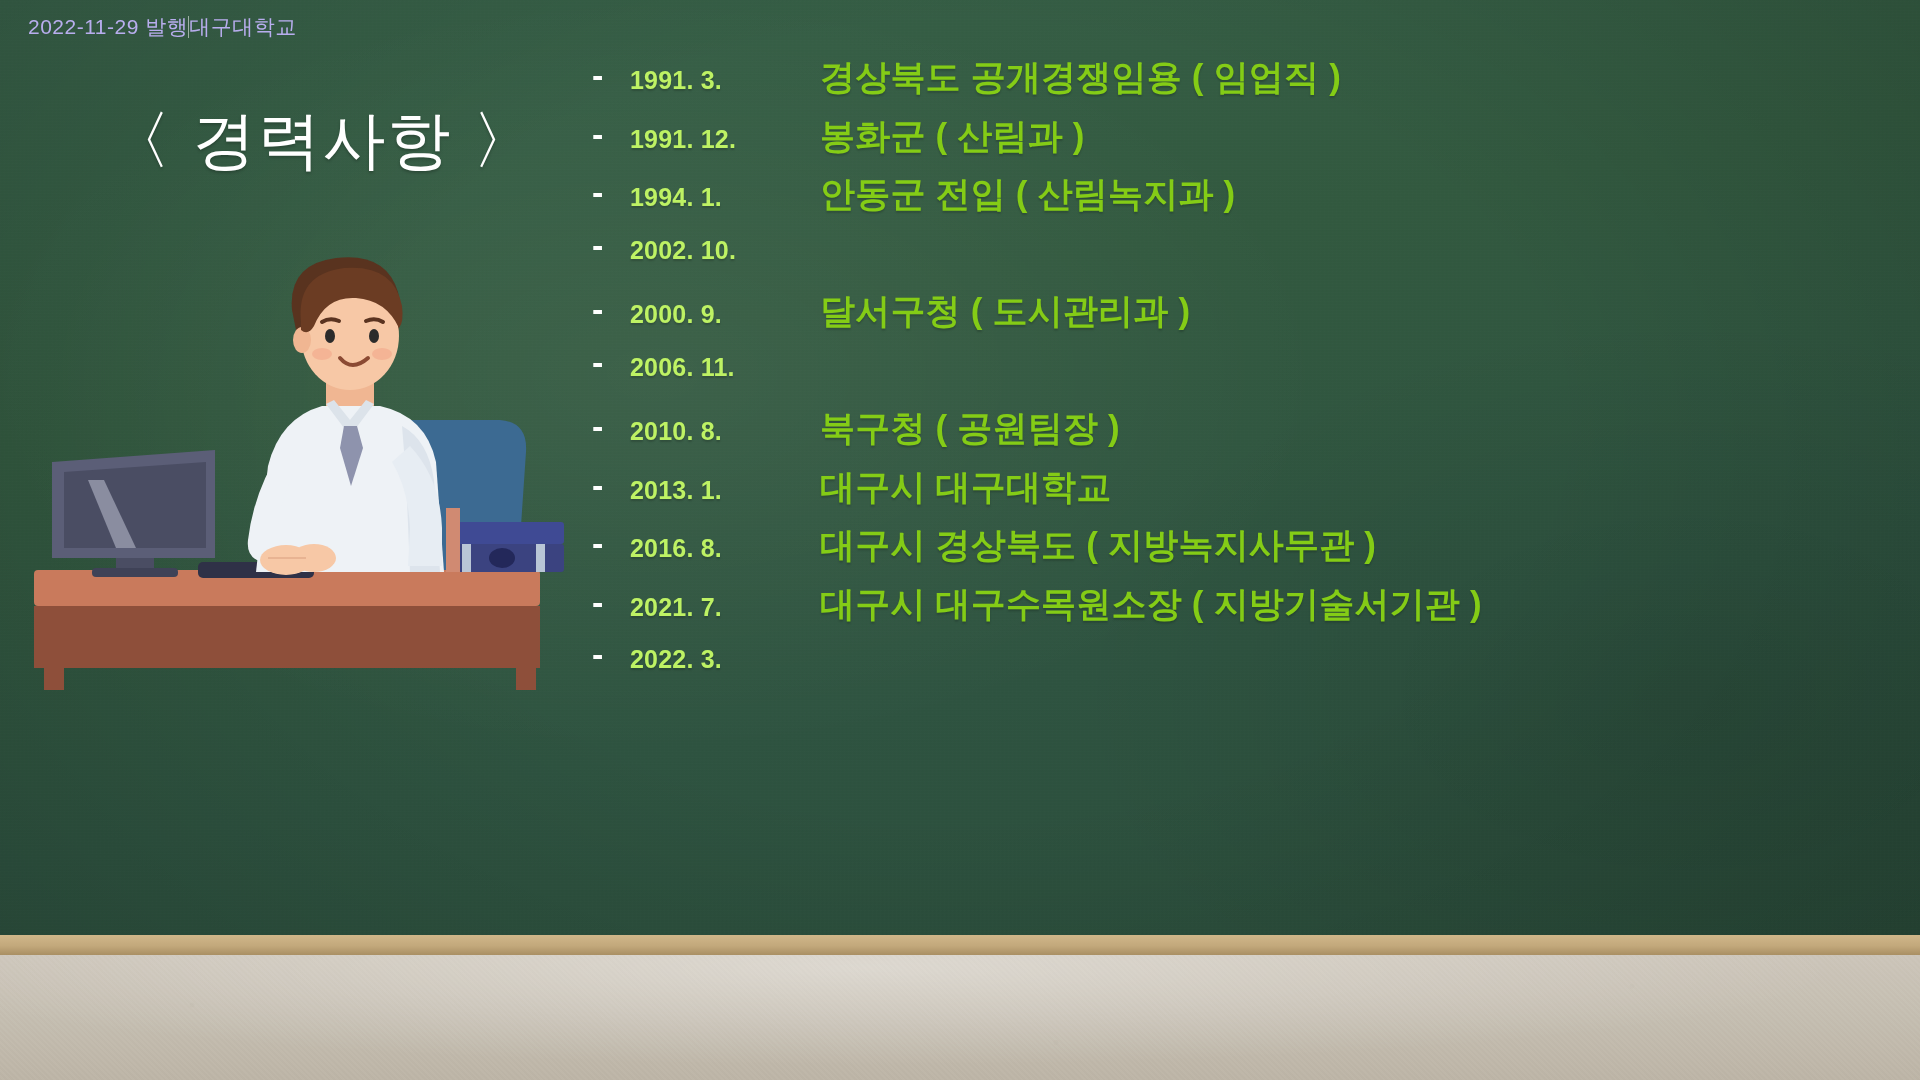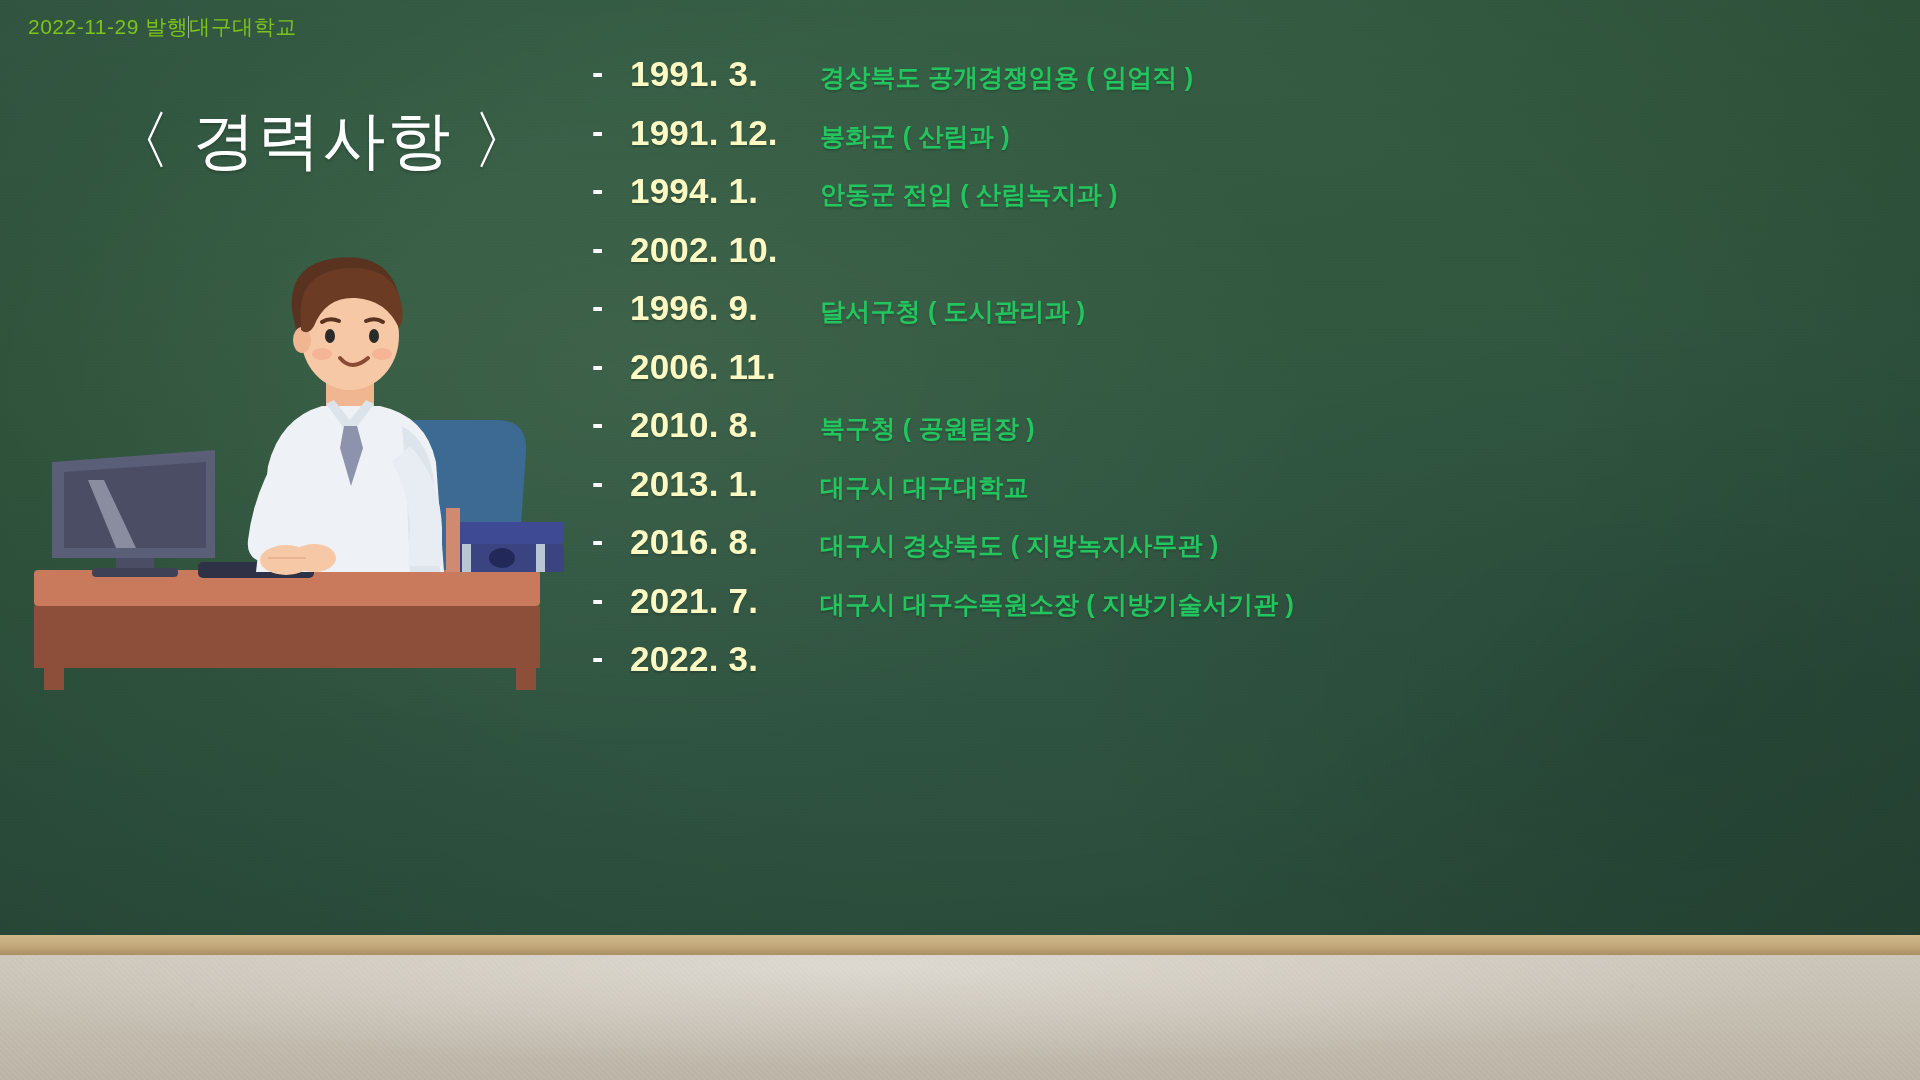--- a/index.html
+++ b/index.html
@@ -67,21 +67,21 @@
       radial-gradient(circle at 55% 70%, rgba(0,0,0,0.04) 0 2px, transparent 3px),
       radial-gradient(circle at 85% 25%, rgba(0,0,0,0.04) 0 2px, transparent 3px);
     pointer-events:none;
   }
 
   
   .meta {
     position:absolute;
     left:28px; top:13px;
     display:flex; align-items:center; gap:0;
-    color:#84cc16;
+    color:#c4b5fd;
     font-size:21px;
     letter-spacing:0.5px;
     opacity:0.92;
     white-space:nowrap;
   }
   .meta-sep {
     display:inline-block;
     width:1px; height:22px;
     background:#cfd8d1;
     opacity:0.75;
@@ -115,30 +115,30 @@
     color:#ffffff;
     font-size:34px;
     font-weight:bold;
     width:38px;
     flex:0 0 38px;
     line-height:1;
     position:relative;
     top:-2px;
   }
   .date {
-    color:#fef9c3;
-    font-size:35px;
+    color:#bef264;
+    font-size:25px;
     font-weight:bold;
     letter-spacing:0.2px;
     flex:0 0 190px;
     text-shadow:0 2px 2px rgba(0,0,0,0.18);
   }
   .desc {
-    color:#22c55e;
-    font-size:25px;
+    color:#84cc16;
+    font-size:35px;
     font-weight:bold;
     letter-spacing:0.2px;
     text-shadow:0 2px 2px rgba(0,0,0,0.18);
   }
 
   
   .illo { position:absolute; left:30px; top:240px; width:540px; height:450px; }
 </style>
 </head>
 <body>
@@ -262,21 +262,21 @@
       <span class="desc">안동군 전입 ( 산림녹지과 )</span>
     </div>
 
     <div class="career-row">
       <span class="dash">-</span>
       <span class="date">2002. 10.</span>
     </div>
 
     <div class="career-row">
       <span class="dash">-</span>
-      <span class="date">1996. 9.</span>
+      <span class="date">2000. 9.</span>
       <span class="desc">달서구청 ( 도시관리과 )</span>
     </div>
 
     <div class="career-row">
       <span class="dash">-</span>
       <span class="date">2006. 11.</span>
     </div>
 
     <div class="career-row">
       <span class="dash">-</span>

